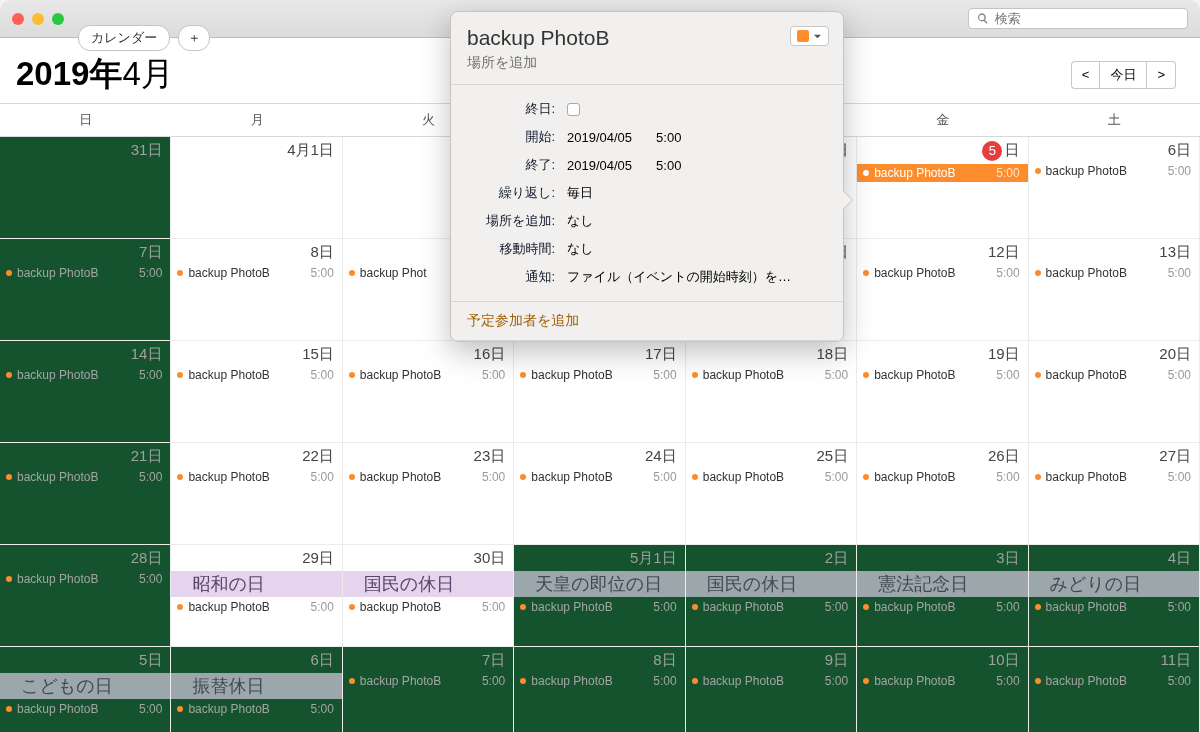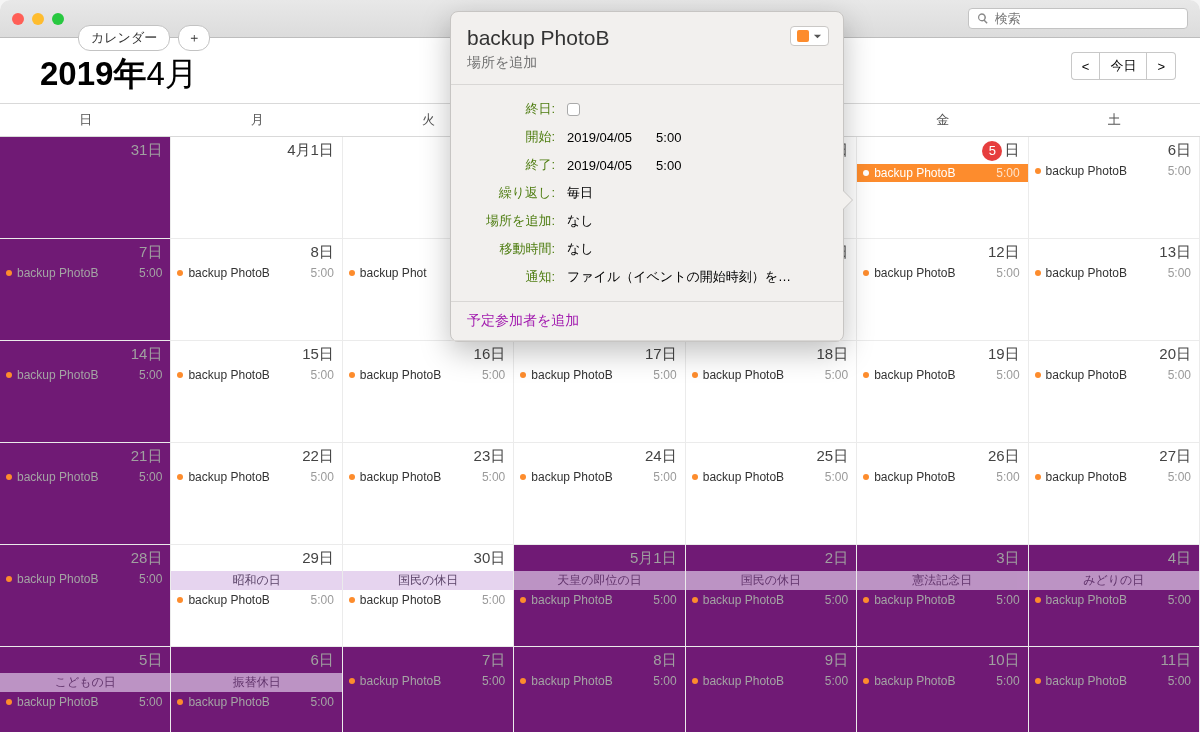--- a/index.html
+++ b/index.html
@@ -11,71 +11,71 @@
 .dot { width: 12px; height: 12px; border-radius: 50%; }
 .dot.red { background: #ff5f57; }
 .dot.yellow { background: #febc2e; }
 .dot.green { background: #28c840; }
 .tb-btn { margin-left: 14px; padding: 3px 12px; background: #fff; border: 1px solid #c3c3c3; border-radius: 12px; font-size: 13px; color: #333; cursor: pointer; margin-top: 38px; }
 .tb-plus { margin-left: 8px; width: 32px; text-align: center; padding: 3px 0; }
 .search { margin-left: auto; width: 220px; display: flex; align-items: center; background: #fff; border: 1px solid #c3c3c3; border-radius: 4px; padding: 2px 8px; }
 .search svg { width: 13px; height: 13px; fill: #888; }
 .search input { border: none; outline: none; font-size: 13px; margin-left: 6px; width: 100%; }
 
-.header { display: flex; align-items: flex-start; padding: 14px 24px 6px 40px; }
+.header { display: flex; align-items: center; padding: 14px 24px 6px 16px; }
 .header h1 { font-size: 33px; font-weight: 400; color: #000; }
 .header h1 b { font-weight: 700; }
 .nav { margin-left: auto; display: flex; }
 .nav button { padding: 4px 10px; background: #fff; border: 1px solid #c8c8c8; font-size: 13px; cursor: pointer; }
 .nav button:first-child { border-radius: 4px 0 0 4px; border-right: none; }
 .nav button:last-child { border-radius: 0 4px 4px 0; border-left: none; }
 
 .grid { display: grid; grid-template-columns: repeat(7, 1fr); border-top: 1px solid #d9d9d9; }
 .dayhead { text-align: center; padding: 7px 0; font-size: 13px; color: #555; border-bottom: 1px solid #d9d9d9; background: #fff; }
 
 .weeks { height: 612px; }
 .week { display: grid; grid-template-columns: repeat(7, 1fr); height: 102px; }
 .cell { border-right: 1px solid #ebebeb; border-bottom: 1px solid #ebebeb; padding: 4px 8px 4px 6px; position: relative; background: #fff; overflow: hidden; }
-.cell.grey { background: #701a75; }
+.cell.grey { background: #14532d; }
 .cell .num { text-align: right; font-size: 15px; color: #444; padding-bottom: 3px; }
 .cell.grey .num { color: #a0a0a0; }
 .cell .today { display: inline-block; background: #e63e3e; color: #fff; width: 20px; height: 20px; border-radius: 50%; text-align: center; line-height: 20px; font-size: 13px; margin-right: -2px; }
 
 .ev { display: flex; align-items: center; font-size: 12px; padding: 1px 0; }
 .ev .bullet { width: 6px; height: 6px; border-radius: 50%; background: #fd8c2d; margin-right: 5px; flex-shrink: 0; }
 .ev .t { color: #333; flex: 1; white-space: nowrap; overflow: hidden; }
 .ev .tm { color: #9a9a9a; margin-left: 4px; }
 .cell.grey .ev .t, .cell.grey .ev .tm { color: #a4a4a4; }
 
 .ev.sel { background: #fd8c2d; color: #fff; margin: 0 -8px 0 -6px; padding: 2px 8px 2px 6px; }
 .ev.sel .bullet { background: #fff; }
 .ev.sel .t { color: #fff; }
 .ev.sel .tm { color: #ffe3cc; }
 
-.holiday { background: #e6d4ef; color: #5b4469; font-size: 12px; padding: 1px 5px; margin: 0 -8px 2px -6px; text-align: center; }
+.holiday { background: #e6d4ef; color: #5b4469; font-size: 18px; padding: 1px 21px; margin: 0 -8px 2px -6px; }
 .cell.grey .holiday { opacity: .65; }
 
 
 .pop { position: absolute; left: 450px; top: 11px; width: 394px; background: #f2f0ee; border: 1px solid #c7c5c3; border-radius: 8px; box-shadow: 0 10px 30px rgba(0,0,0,.25); z-index: 50; }
 .pop .arrow { position: absolute; right: -9px; top: 178px; width: 0; height: 0; border-top: 10px solid transparent; border-bottom: 10px solid transparent; border-left: 10px solid #f2f0ee; filter: drop-shadow(1px 0 0 #c7c5c3); }
 .pop-h { padding: 14px 16px 12px 16px; border-bottom: 1px solid #d9d7d5; position: relative; }
 .pop-h .ttl { font-size: 21px; color: #333; }
 .pop-h .loc { font-size: 14px; color: #737373; margin-top: 4px; }
 .colorpick { position: absolute; right: 14px; top: 14px; display: flex; align-items: center; border: 1px solid #cac8c6; border-radius: 4px; padding: 3px 6px; background: #fff; }
 .colorpick .sw { width: 12px; height: 12px; background: #fd8c2d; border-radius: 2px; margin-right: 4px; }
 .colorpick svg { width: 9px; height: 9px; fill: #555; }
 
 .pop-body { padding: 10px 0; border-bottom: 1px solid #d9d7d5; }
 .row { display: flex; align-items: center; padding: 5px 16px; font-size: 13px; }
-.row .lbl { width: 88px; text-align: right; color: #4d7c0f; margin-right: 12px; }
+.row .lbl { width: 88px; text-align: right; color: #0f172a; margin-right: 12px; }
 .row .val { color: #000000; }
 .row .val2 { margin-left: 24px; }
 .chk { width: 13px; height: 13px; border: 1px solid #aaa; border-radius: 3px; background: #fff; }
 
-.pop-ft { padding: 10px 16px; font-size: 14px; color: #a21caf; border-bottom: 1px solid #d9d7d5; }
+.pop-ft { padding: 10px 16px; font-size: 14px; color: #a16207; border-bottom: 1px solid #d9d7d5; }
 .pop-notes { padding: 10px 16px 14px 16px; font-size: 14px; color: #9a9a9a; }
 </style>
 </head>
 <body>
 
 <div class="window">
 
   <div class="titlebar">
     <div class="traffic">
       <div class="dot red"></div>

